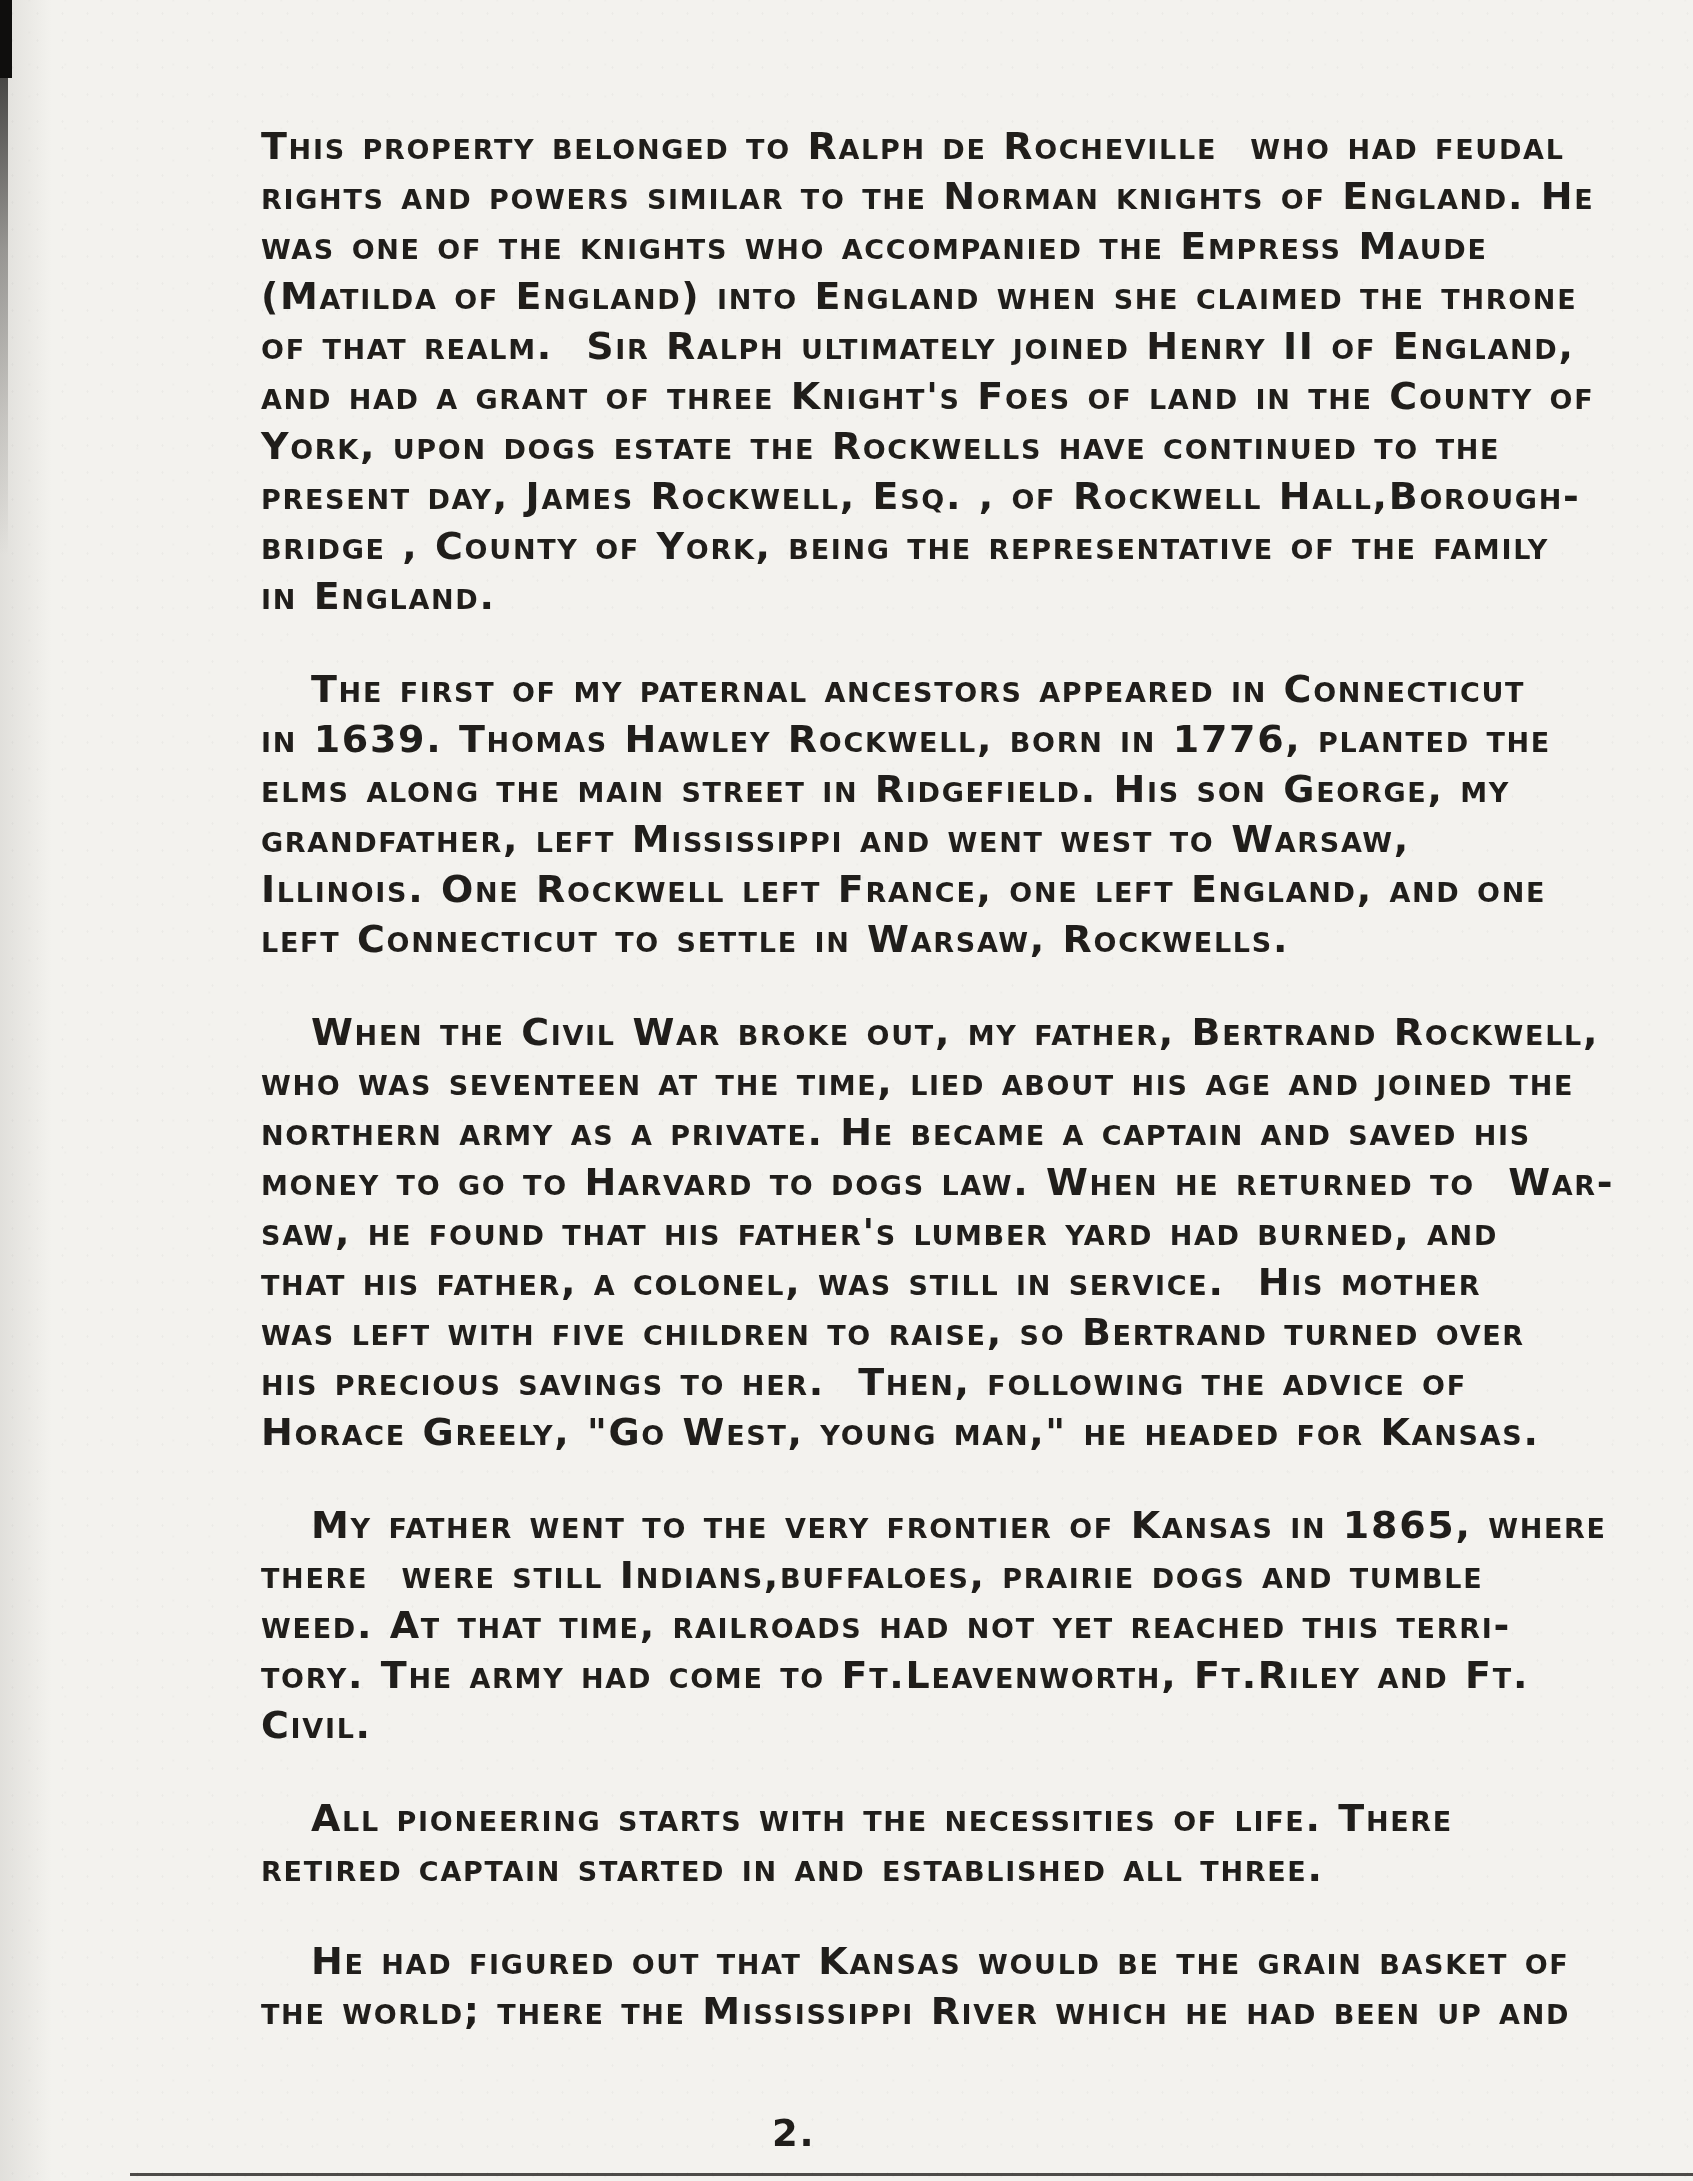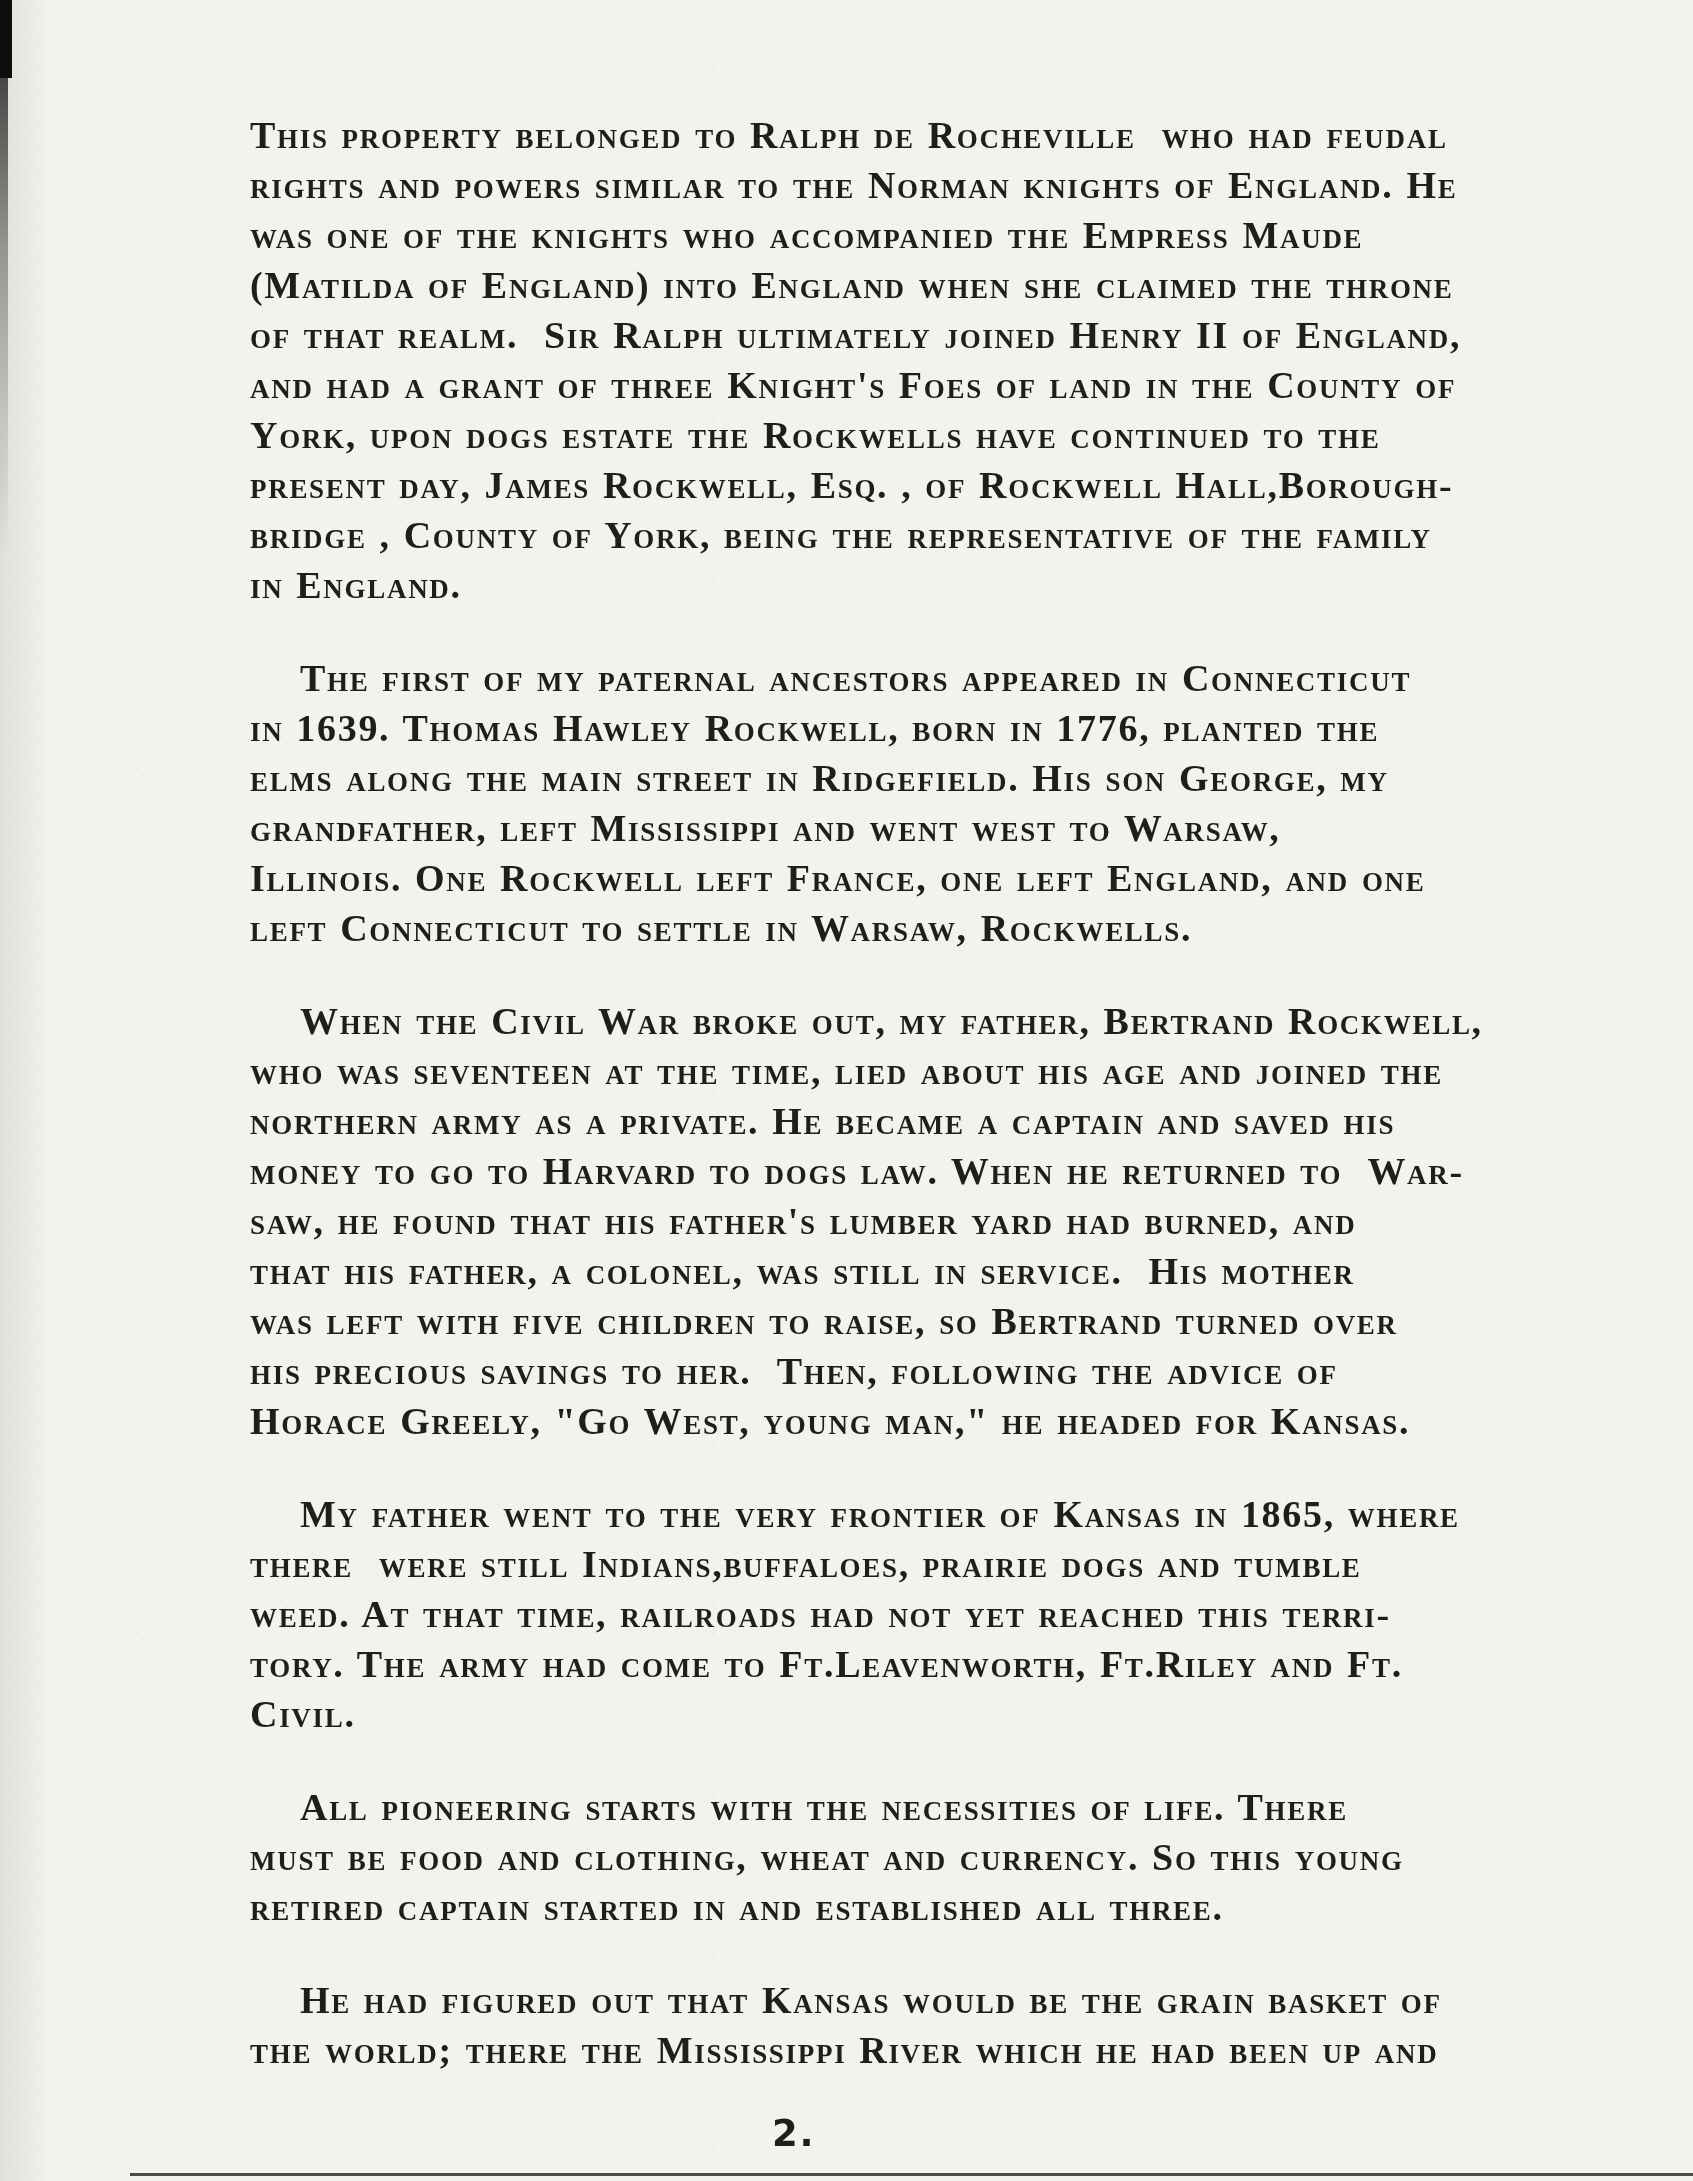--- a/index.html
+++ b/index.html
@@ -39,21 +39,21 @@
   }
   .text-block {
     position: absolute; left: 246px; top: 106px; width: 1356px;
     color: #201e1b;
     font-weight: 700;
     font-size: 38px;
     font-variant: small-caps;
     letter-spacing: 1.7px;
     word-spacing: 1.7px;
   }
-  .para { margin: 4px; font-family: Liberation Serif, serif; }
+  .para { margin: 15px; }
   .para + .para { margin-top: 43px; }
   .line { height: 50px; line-height: 50px; white-space: pre; }
   .para.indent .line:first-child { text-indent: 50px; }
   .page-number {
     position: absolute; left: 772px; top: 2112px;
     color: #201e1b;
     font-weight: 700;
     font-size: 37px;
     letter-spacing: 1.7px;
   }
@@ -106,21 +106,20 @@
     <div class="para indent">
       <div class="line">My father went to the very frontier of Kansas in 1865, where</div>
       <div class="line">there  were still Indians,buffaloes, prairie dogs and tumble</div>
       <div class="line">weed. At that time, railroads had not yet reached this terri-</div>
       <div class="line">tory. The army had come to Ft.Leavenworth, Ft.Riley and Ft.</div>
       <div class="line">Civil.</div>
     </div>
 
     <div class="para indent">
       <div class="line">All pioneering starts with the necessities of life. There</div>
-      <div class="line">must be food and clothing, wheat and currency. So this young</div>
       <div class="line">retired captain started in and established all three.</div>
     </div>
 
     <div class="para indent">
       <div class="line">He had figured out that Kansas would be the grain basket of</div>
       <div class="line">the world; there the Mississippi River which he had been up and</div>
     </div>
 
   </div>
 

